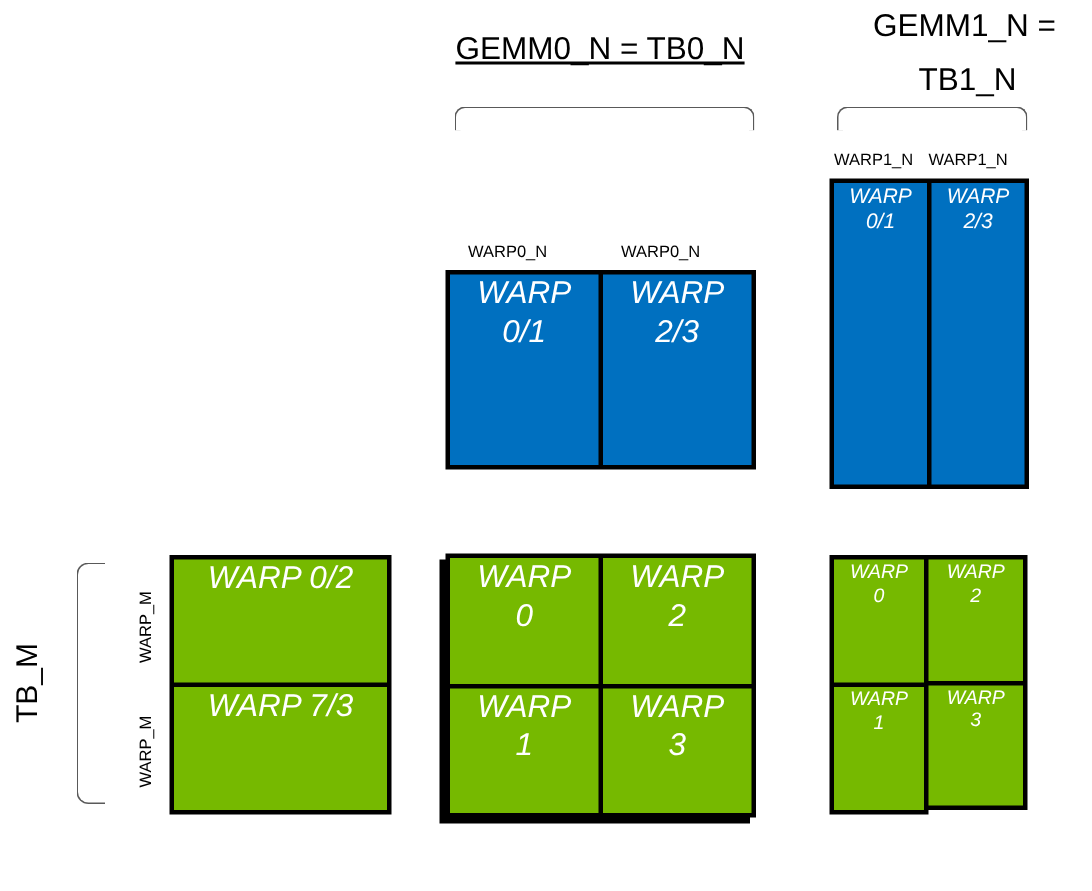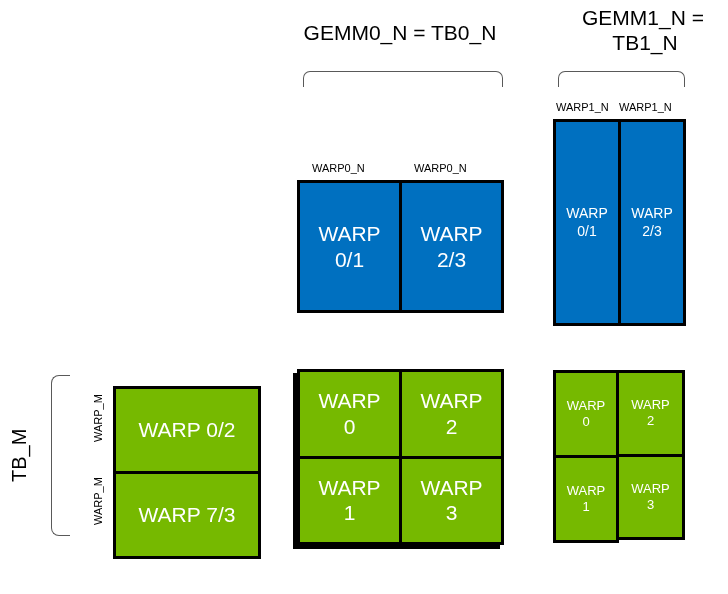--- a/index.html
+++ b/index.html
@@ -4,24 +4,24 @@
 <style>
   :root{
     --blue:#0070C0; --green:#76B900; --outline:#000000;
     --bracket:#595959; --text:#000000; --cell_text:#FFFFFF; --background:#FFFFFF;
   }
   html,body{margin:0;padding:0;}
   body{background:var(--background);font-family:"Liberation Sans", sans-serif;}
   .canvas{position:relative;width:728px;height:594px;background:var(--background);overflow:hidden;}
 
   .title{position:absolute;color:var(--text);font-size:21px;line-height:25px;white-space:nowrap;}
-  .g0{left:300px;top:20px;width:200px;text-align:center;}
+  .g0{left:300px;top:20px;width:200px;text-align:center;text-decoration:underline;}
   .g1{left:563px;top:5px;width:160px;text-align:center;}
   .g1 span{display:block;}
-  .g1 .l2{padding-left:4px;}
+  .g1 .l2{padding-left:4px;margin-top:11px;}
 
   .bracket-h{position:absolute;height:15px;
     border-top:1.5px solid var(--bracket);
     border-left:1.5px solid var(--bracket);
     border-right:1.5px solid var(--bracket);
     border-radius:7px 7px 0 0;}
   .b0{left:303px;top:71px;width:198px;}
   .b1{left:558px;top:71px;width:125px;}
 
   .bracket-v{position:absolute;left:51px;top:375px;width:18px;height:159px;
@@ -37,30 +37,30 @@
   .wn1b{left:619px;top:101px;width:62px;}
 
   .vlabel{position:absolute;writing-mode:vertical-rl;transform:rotate(180deg);
     color:var(--text);text-align:center;display:flex;align-items:center;justify-content:center;}
   .tbm{left:2px;top:403px;width:34px;height:104px;font-size:20px;}
   .wm{font-size:11px;width:17px;height:80px;left:89px;}
   .wm1{top:378px;}
   .wm2{top:461px;}
 
   .grid{position:absolute;display:grid;gap:3px;padding:3px;background:var(--outline);box-sizing:border-box;}
-  .cell{display:flex;flex-direction:column;align-items:center;justify-content:center;
-    color:var(--cell_text);text-align:center;line-height:1.22;}
+  .cell{display:flex;flex-direction:column;align-items:center;
+    color:var(--cell_text);text-align:center;line-height:1.22;font-style:italic;}
   .cell.blue{background:var(--blue);}
   .cell.green{background:var(--green);}
 
   .blue-g0{left:297px;top:180px;width:207px;height:133px;grid-template-columns:1fr 1fr;}
   .blue-g0 .cell{font-size:21px;}
   .blue-g1{left:553px;top:119px;width:133px;height:207px;grid-template-columns:1fr 1fr;}
   .blue-g1 .cell{font-size:14px;}
-  .left-g{left:113px;top:370px;width:148px;height:173px;grid-template-rows:1fr 1fr;margin-top:16px;}
+  .left-g{left:113px;top:370px;width:148px;height:173px;grid-template-rows:1fr 1fr;}
   .left-g .cell{font-size:21px;}
   .mid-g{left:297px;top:369px;width:207px;height:176px;
     grid-template-columns:1fr 1fr;grid-template-rows:1fr 1fr;
     box-shadow:-4px 4px 0 0 var(--outline);}
   .mid-g .cell{font-size:21px;}
   .right-ga{left:553px;top:370px;width:66px;height:173px;grid-template-rows:1fr 1fr;}
   .right-gb{left:616px;top:370px;width:69px;height:170px;grid-template-rows:1fr 1fr;}
   .right-ga .cell,.right-gb .cell{font-size:13px;}
 </style>
 </head>

